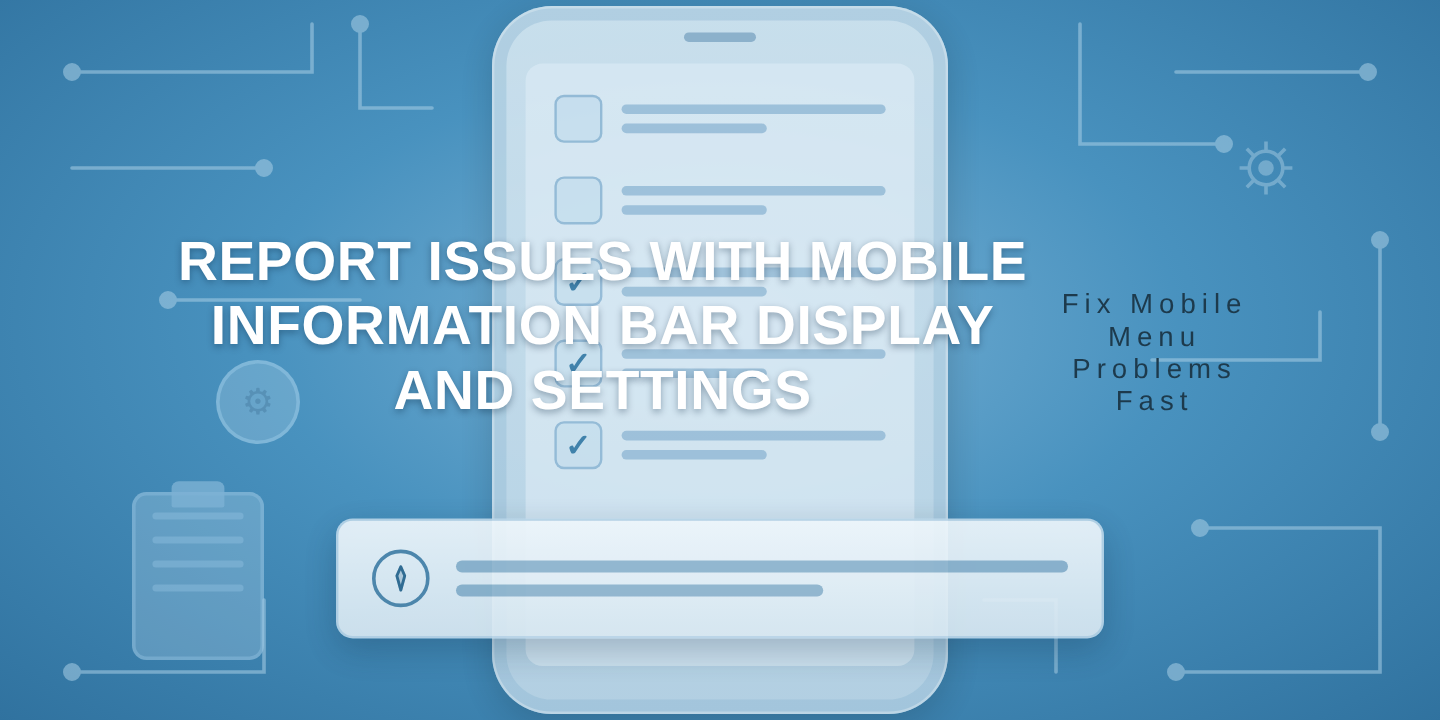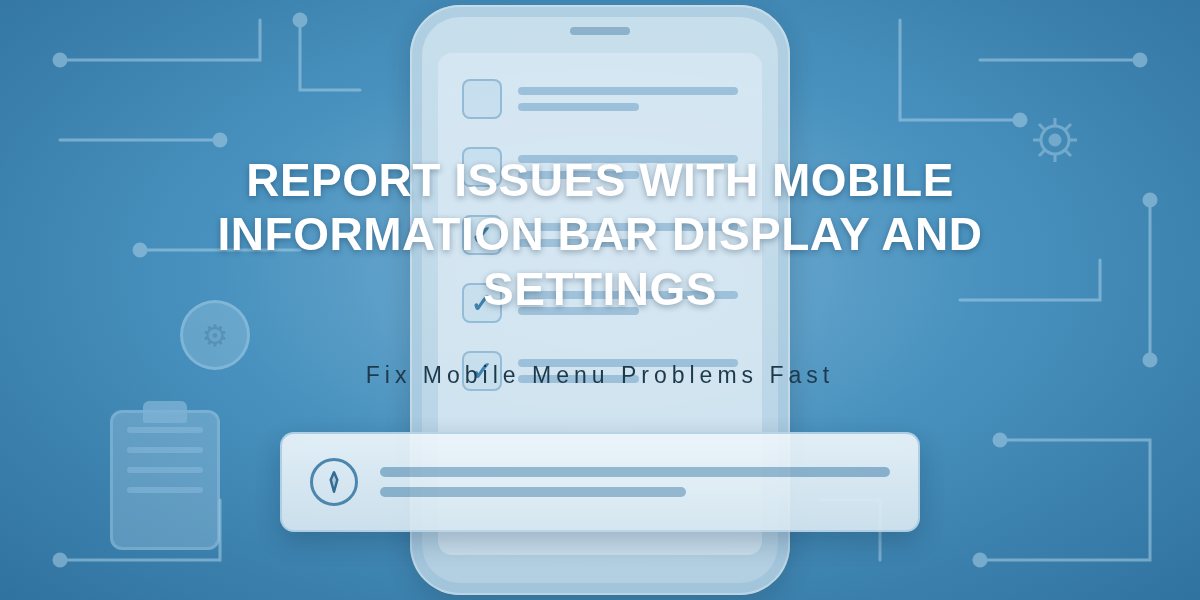--- a/index.html
+++ b/index.html
@@ -129,21 +129,21 @@
     background: rgba(200,225,240,0.35);
     display:flex; align-items:center; justify-content:center;
     color: rgba(90,140,175,0.85);
     font-size: 30px;
     opacity: 0.7;
   }
 
   
   .overlay {
     position: absolute; inset: 0;
-    display: flex; flex-direction: column;
+    display: flex; flex-direction: row;
     align-items: center; justify-content: center;
     text-align: center;
     padding: 0 140px 58px 140px;
   }
   .title {
     color: #ffffff;
     font-weight: 800;
     font-size: 46px;
     line-height: 1.18;
     letter-spacing: 0.5px;

